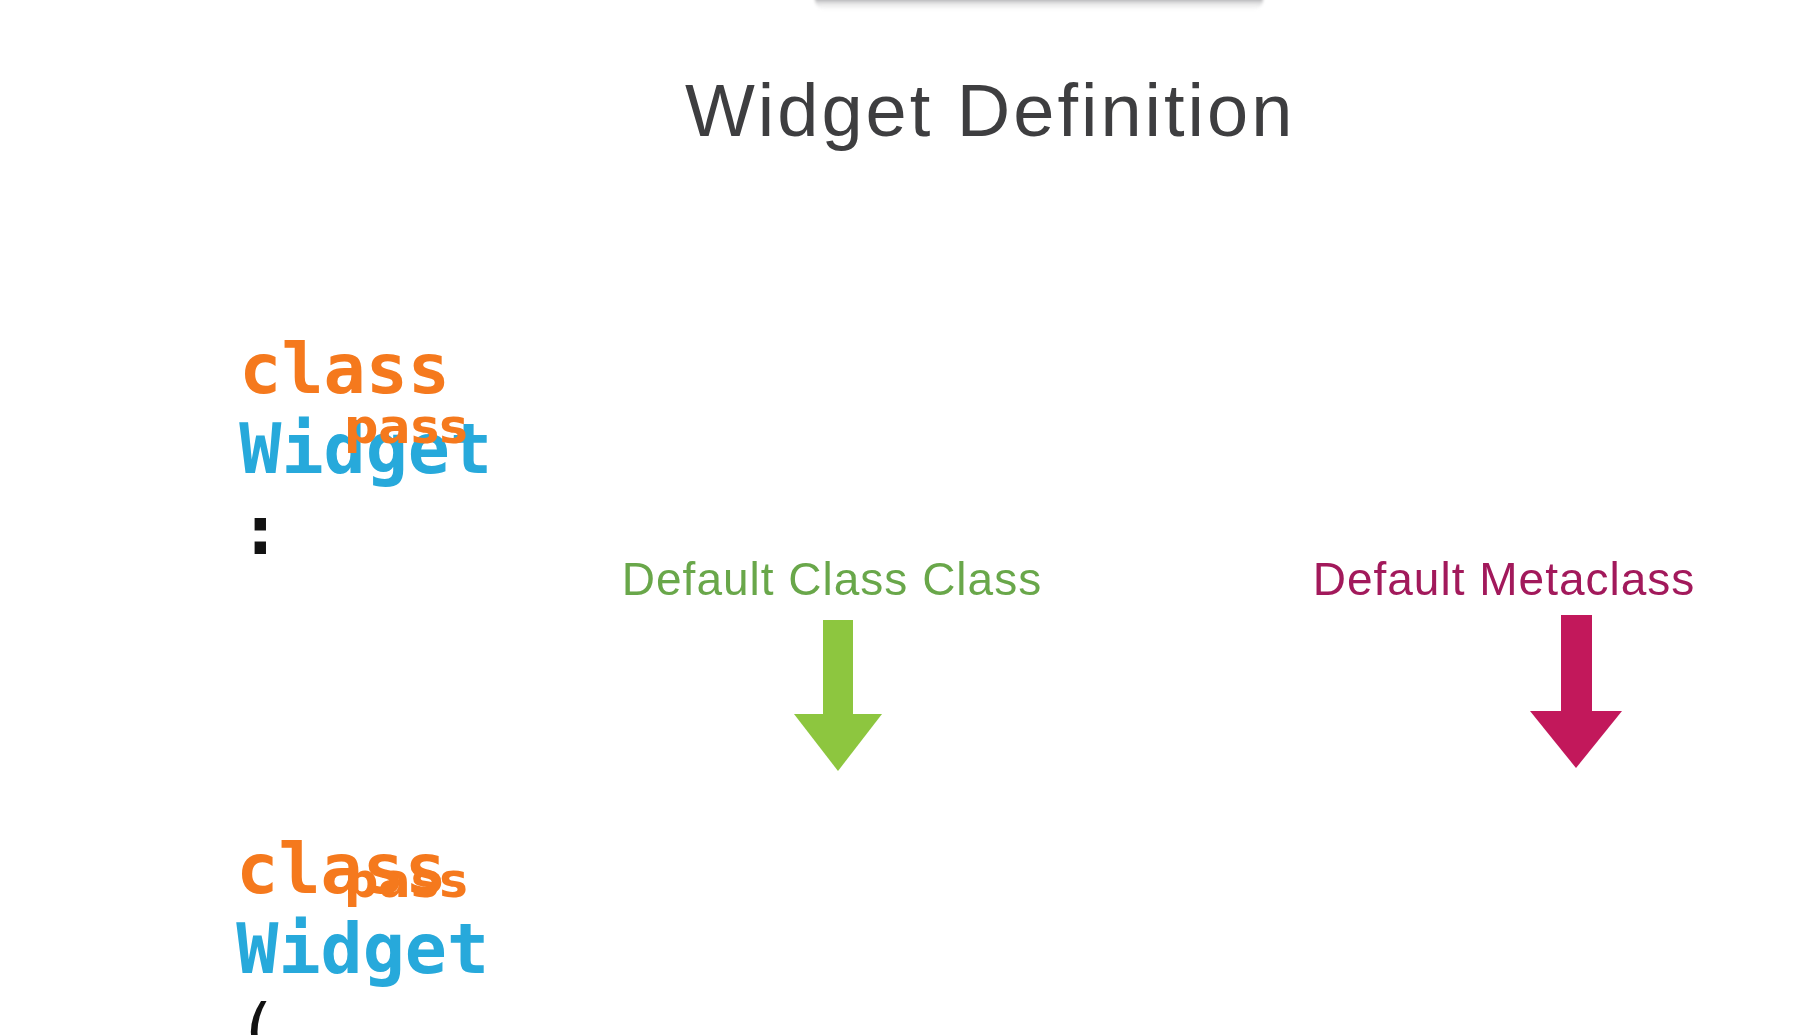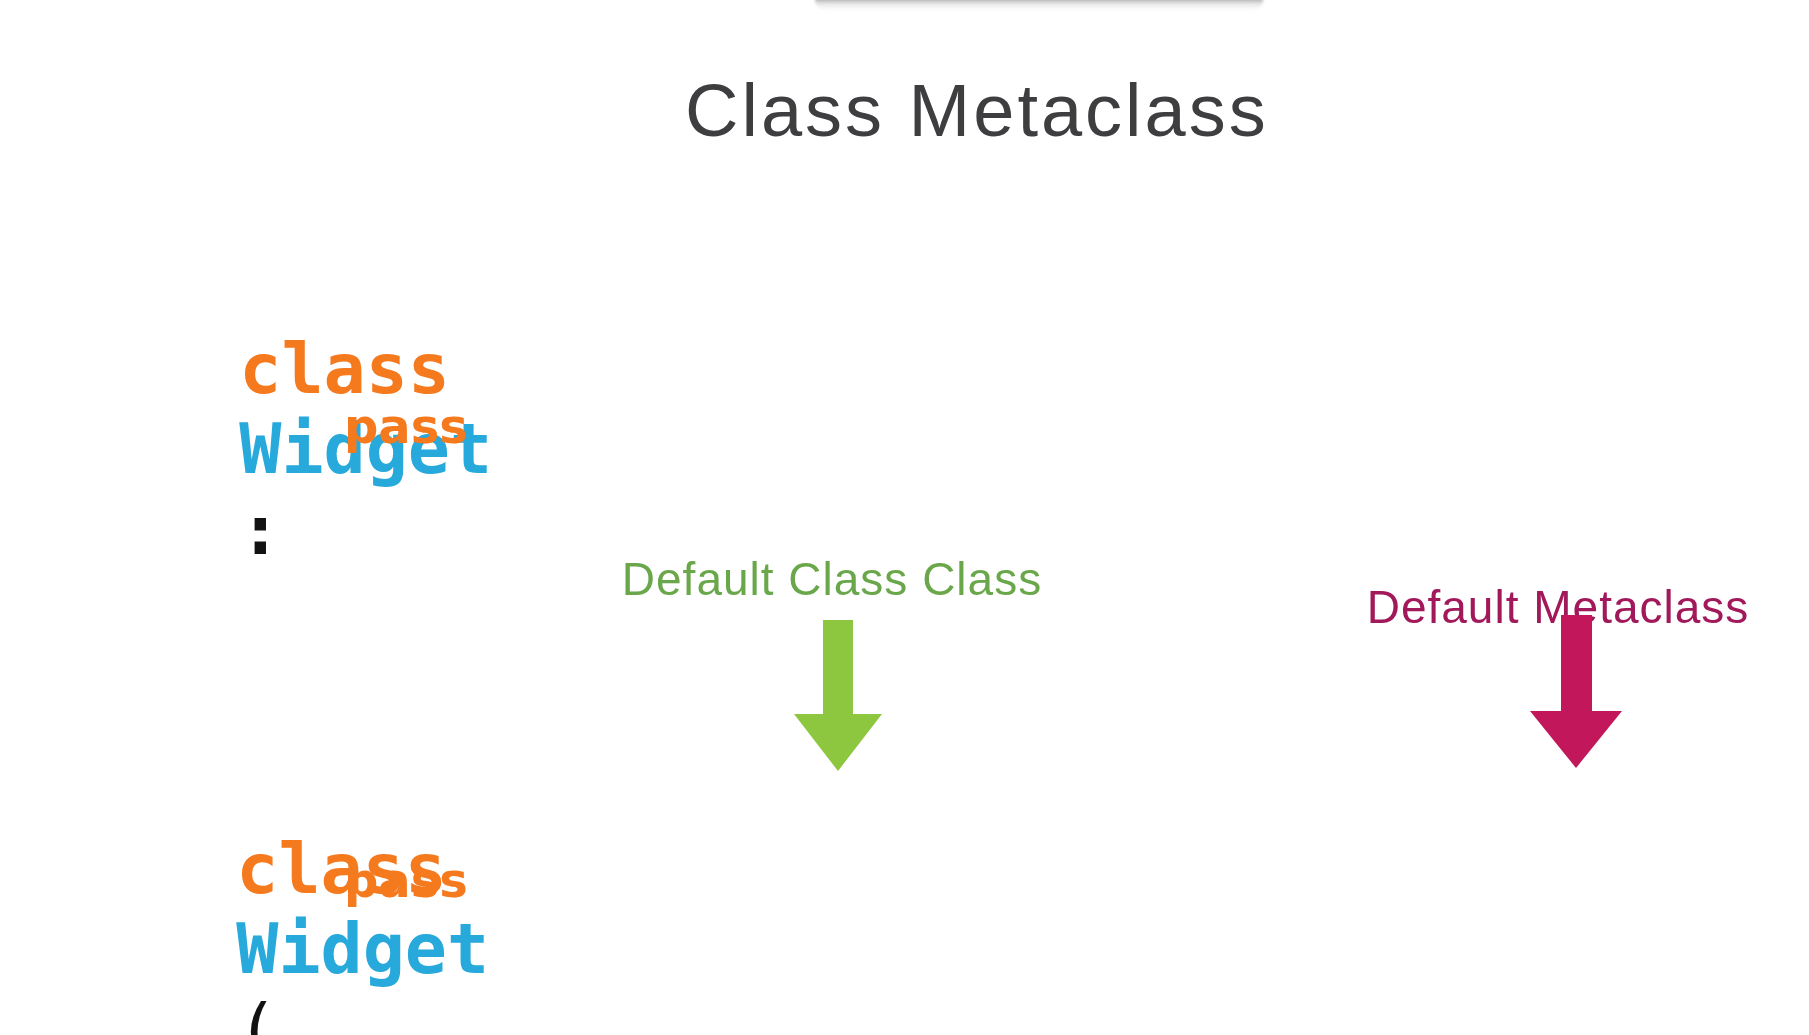--- a/index.html
+++ b/index.html
@@ -64,21 +64,21 @@
   .annotation-label {
     position: absolute;
     top: 552px;
     transform: translateX(-50%);
     font-size: 46px;
     font-weight: 400;
     letter-spacing: 1px;
     white-space: pre;
   }
   .annotation-label.green   { left: 832px;  color: var(--label-green, #69A74A); }
-  .annotation-label.magenta { left: 1558px; color: var(--label-magenta, #A2195B); margin-top: 28px; }
+  .annotation-label.magenta { left: 1504px; color: var(--label-magenta, #A2195B); }
 
   
   .down-arrow {
     position: absolute;
     z-index: 2;
   }
   .down-arrow .stem {
     margin: 0 auto;
   }
   .down-arrow .head {
@@ -116,21 +116,21 @@
   .line1 { left: 155px; top: 248px; }
   .pass1 { left: 330px; top: 398px; }
   .line2 { left: 152px; top: 748px; z-index: 1; }
   .pass2 { left: 330px; top: 852px; }
 </style>
 </head>
 <body>
 
 <div class="top-shadow"></div>
 
-<div class="slide-title">Class Metaclass</div>
+<div class="slide-title">Widget Definition</div>
 
 <div class="code-line line1">
   <span class="kw">class </span>
   <span class="cls">Widget</span>
   <span class="punct-bold">:</span>
 </div>
 
 <div class="pass-stmt pass1">pass</div>
 
 <div class="annotation-label green">Default Class Class</div>

